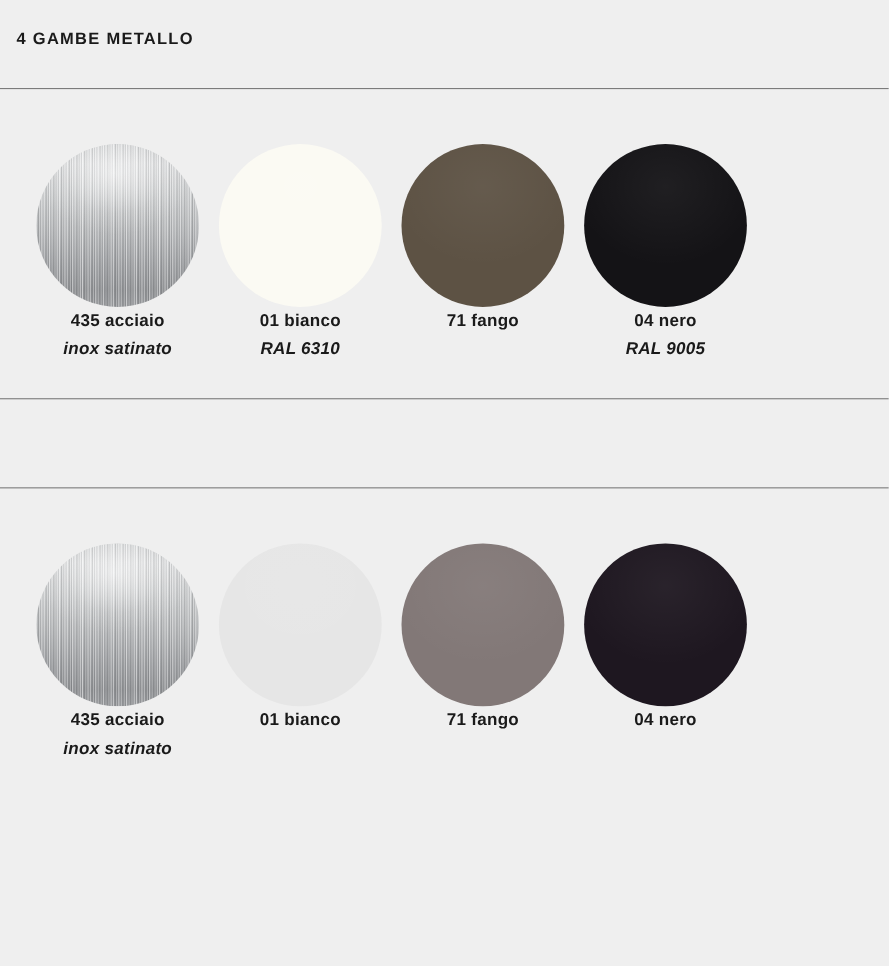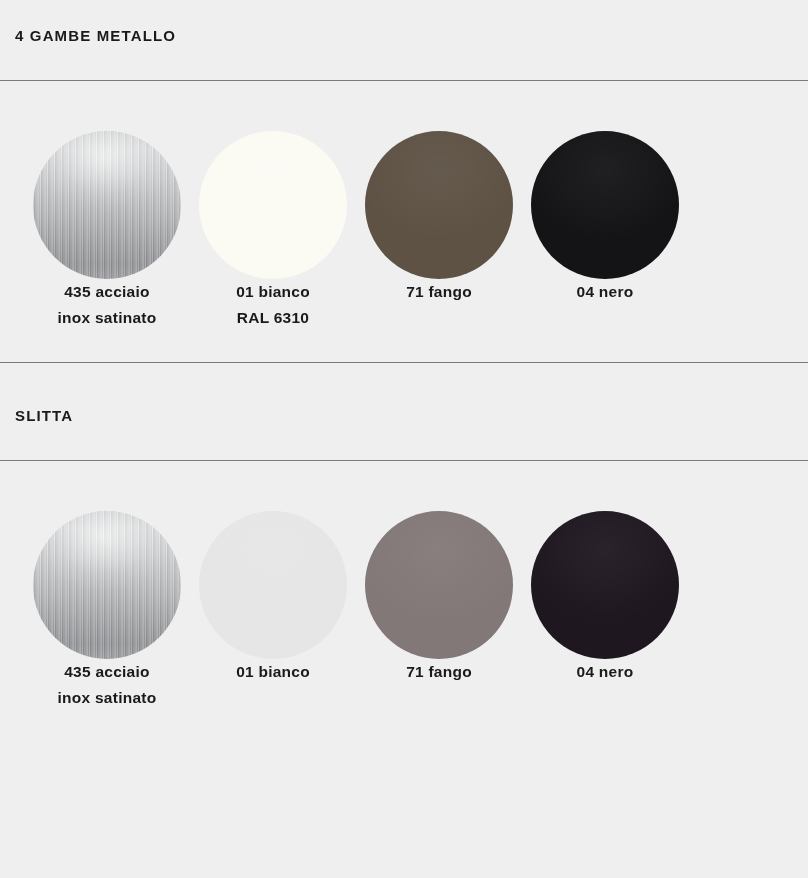--- a/index.html
+++ b/index.html
@@ -61,21 +61,21 @@
   }
   .swatch-label {
     width: 148px;
     text-align: center;
     font-size: 15.5px;
     font-weight: bold;
     color: #1a1a1a;
     line-height: 26px;
     letter-spacing: 0.25px;
   }
-  .swatch-label .l2 { display: block; }
+  .swatch-label .l2 { display: block; font-style: italic; }
 
   
   .steel {
     background-color: #b9bbbc;
     background-image:
       repeating-linear-gradient(90deg,
         rgba(255,255,255,0.55) 0px,
         rgba(255,255,255,0.00) 1px,
         rgba(120,122,124,0.40) 2px,
         rgba(255,255,255,0.30) 3px,
@@ -159,31 +159,31 @@
         <div class="swatch-disc flat" style="background-color:#5d5244"></div>
         <div class="swatch-label">
           <span>71 fango</span>
         </div>
       </div>
 
       <div class="swatch-cell">
         <div class="swatch-disc flat" style="background-color:#141316"></div>
         <div class="swatch-label">
           <span>04 nero</span>
+          <span class="l2">RAL 9005</span>
         </div>
       </div>
 
     </div>
 
     <div class="row1-bottom"></div>
     <div class="divider"></div>
   </div>
 
   <div class="t2">
-    <div class="section-title">SLITTA</div>
     <div class="gap-after-title-2"></div>
     <div class="divider"></div>
 
     <div class="swatch-row row2-top">
 
       <div class="swatch-cell">
         <div class="swatch-disc steel"></div>
         <div class="swatch-label">
           <span>435 acciaio</span>
           <span class="l2">inox satinato</span>

